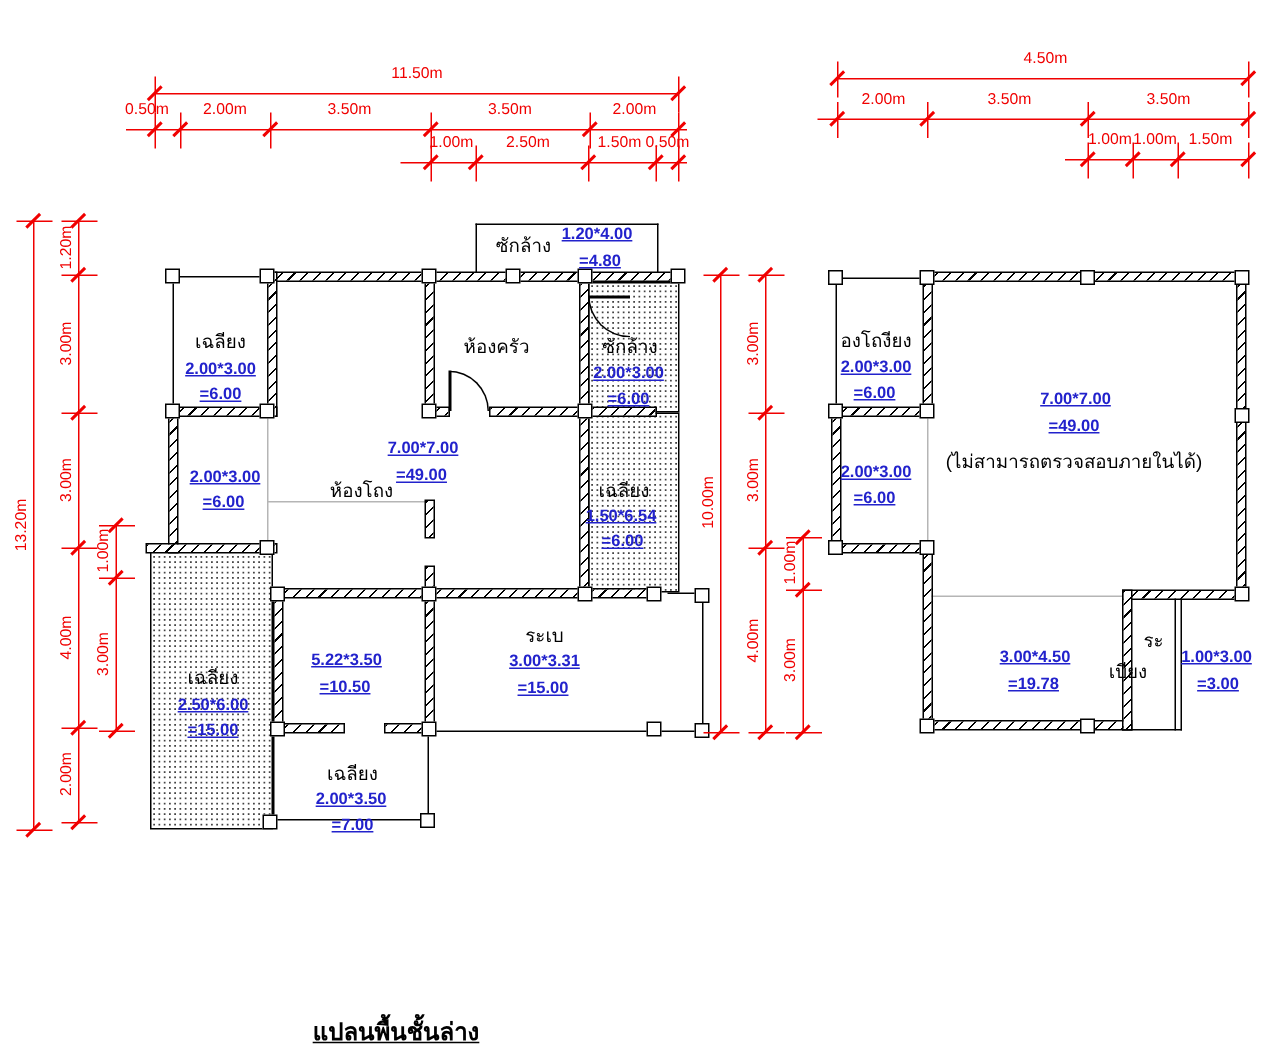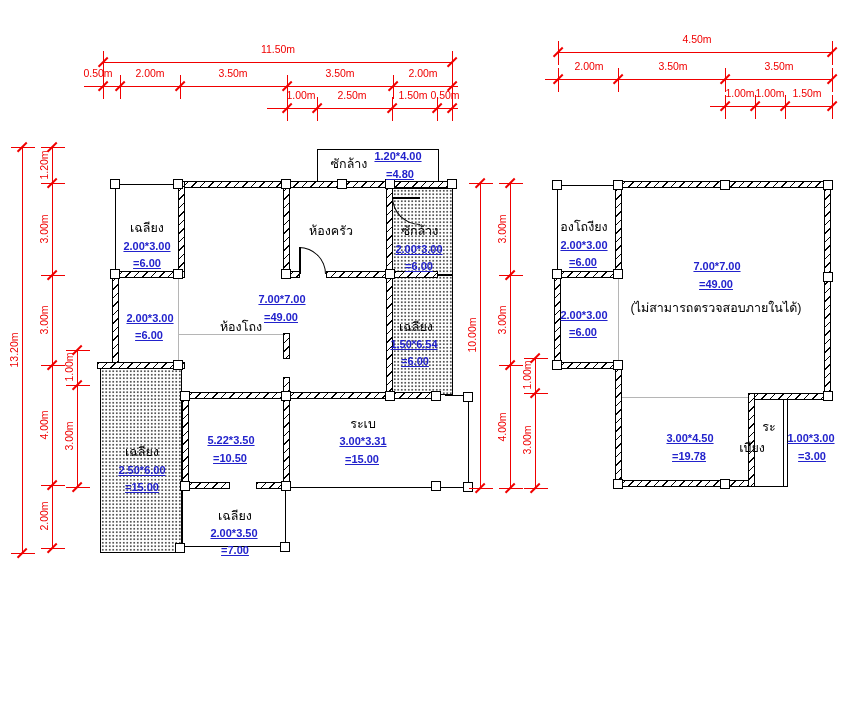--- a/index.html
+++ b/index.html
@@ -291,13 +291,14 @@
       <div class="btxt" style="left: 717px; top: 266px;">7.00*7.00</div>
       <div class="btxt" style="left: 716px; top: 284px;">=49.00</div>
       <div class="ktxt" style="left: 716px; top: 308px;">(ไม่สามารถตรวจสอบภายในได้)</div>
       <div class="btxt" style="left: 690px; top: 438px;">3.00*4.50</div>
       <div class="btxt" style="left: 689px; top: 456px;">=19.78</div>
       <div class="ktxt" style="left: 769px; top: 427px;">ระ</div>
       <div class="ktxt" style="left: 728px; top: 448px; margin-left: 24px;">เบียง</div>
       <div class="btxt" style="left: 811px; top: 438px;">1.00*3.00</div>
       <div class="btxt" style="left: 812px; top: 456px;">=3.00</div>
     </div>
+  <div class="title" style="left:264px;top:688px;">แปลนพื้นชั้นล่าง</div>
 </div>
 
 </body></html>

